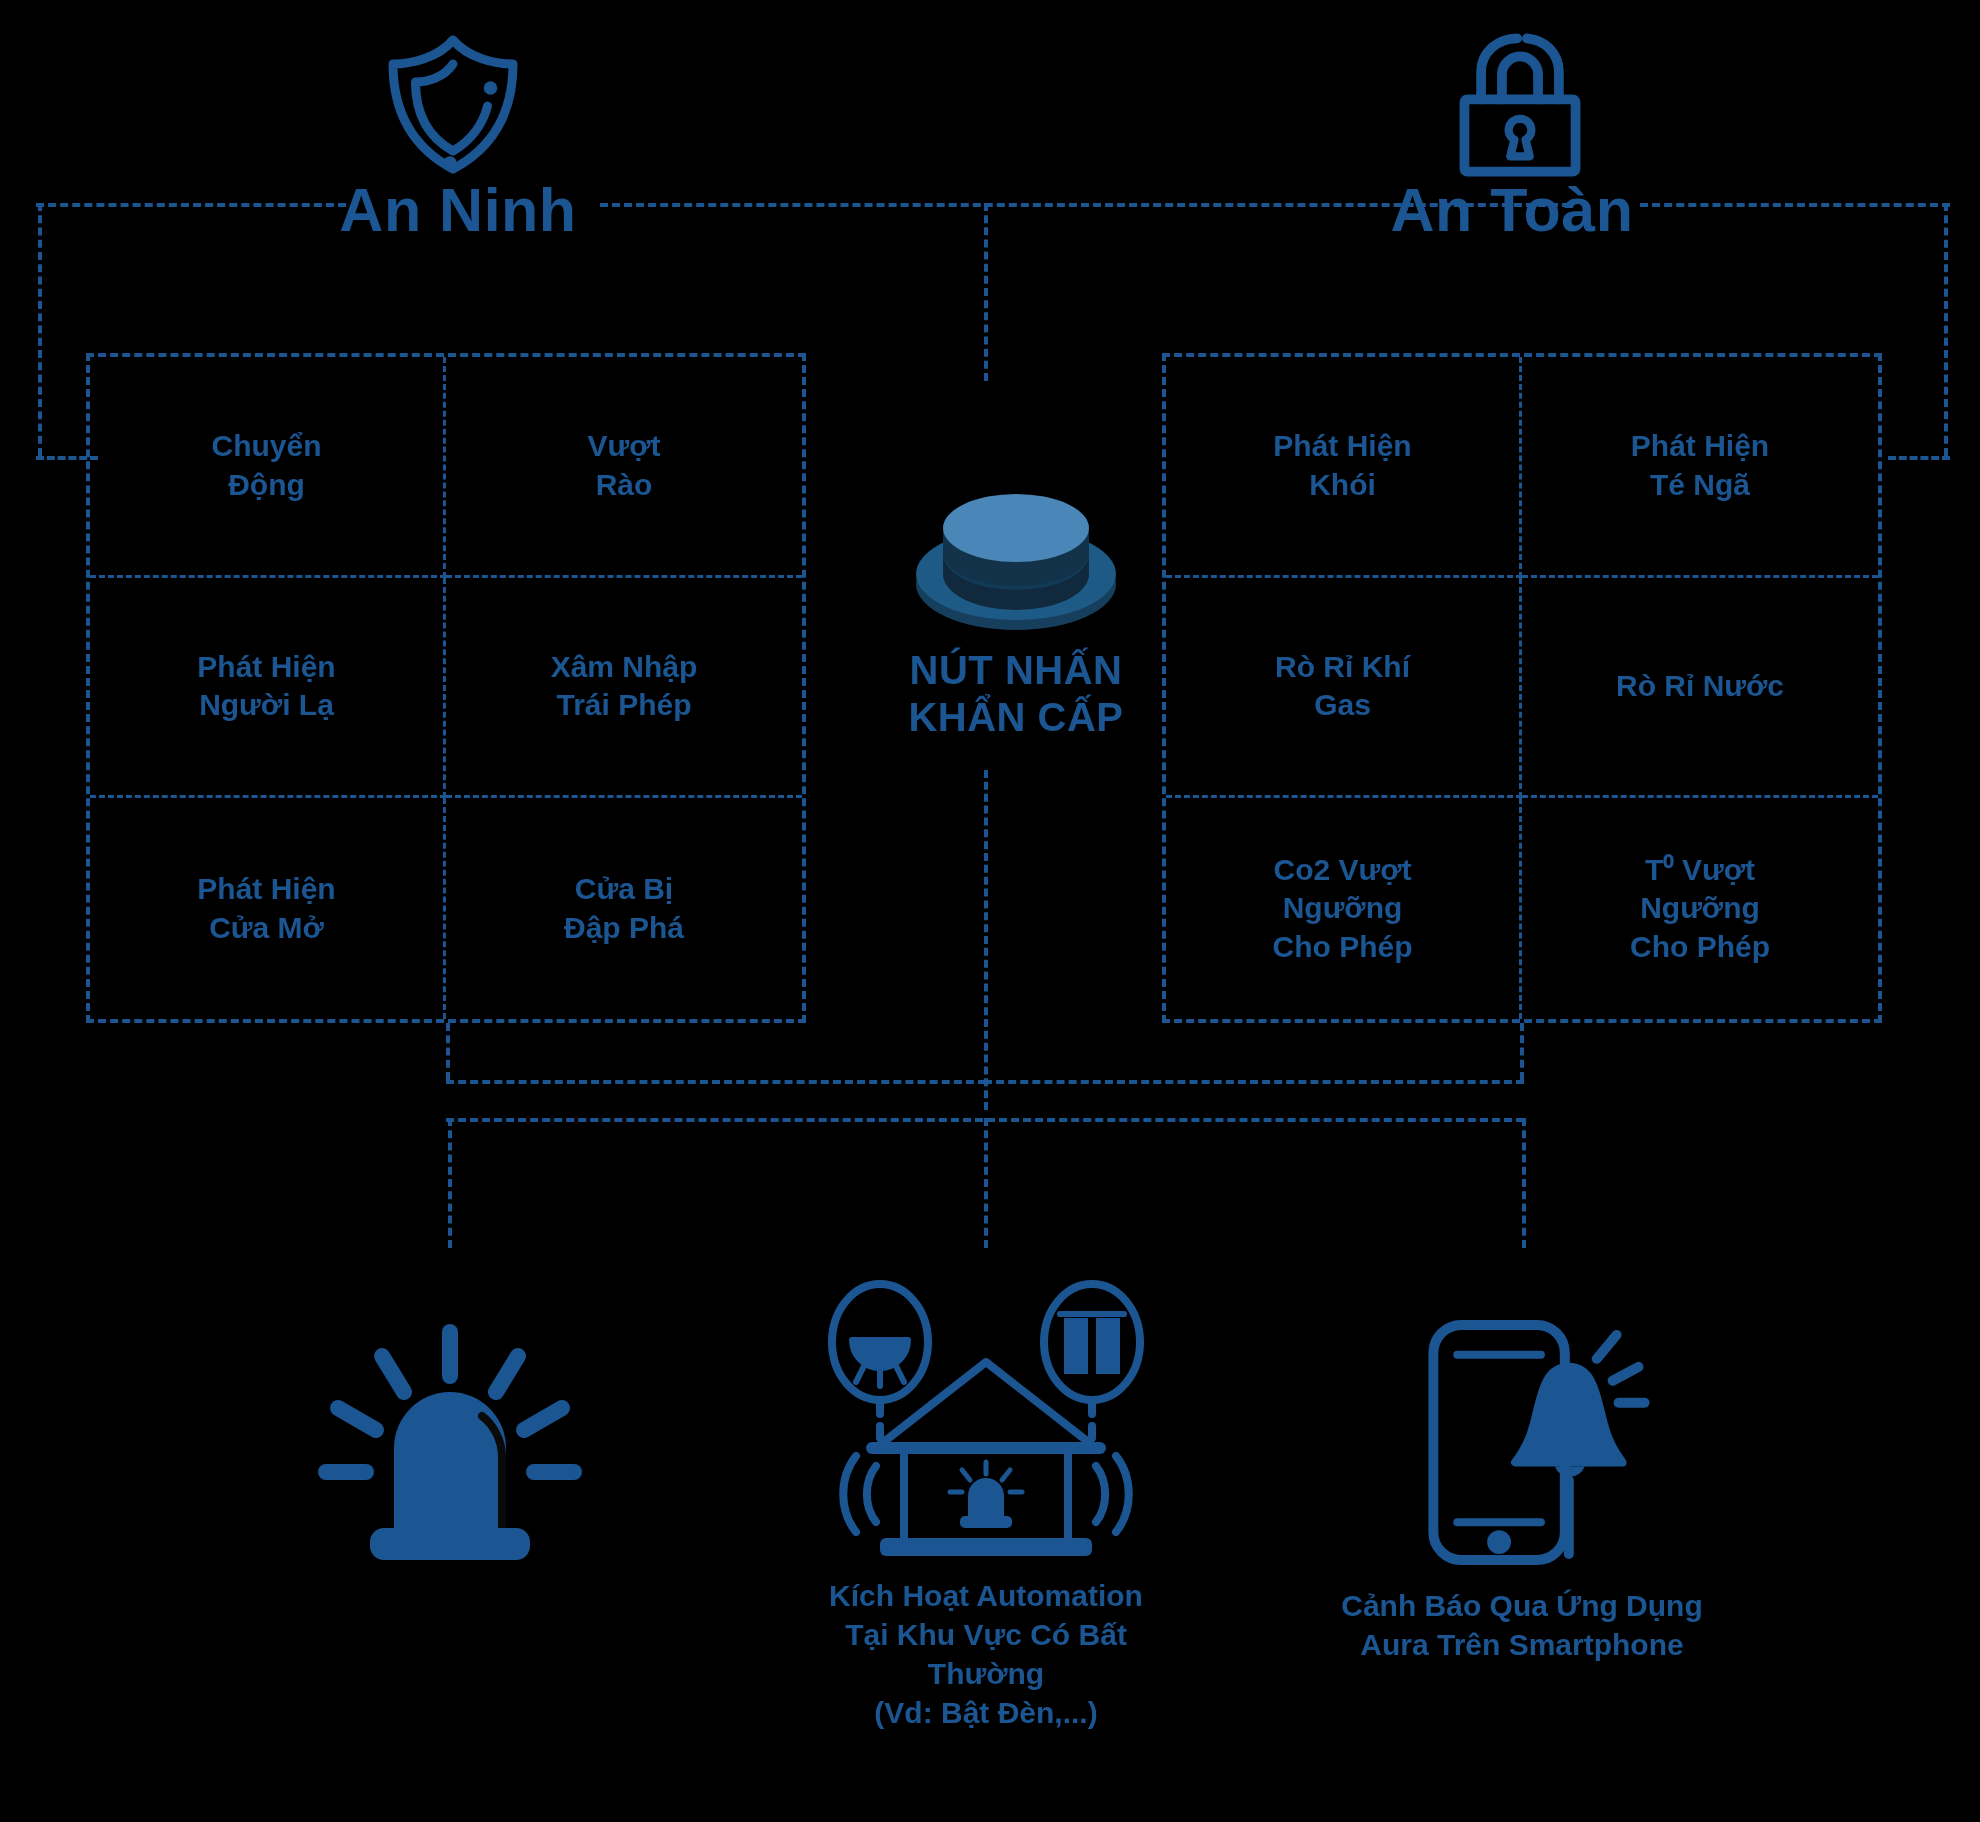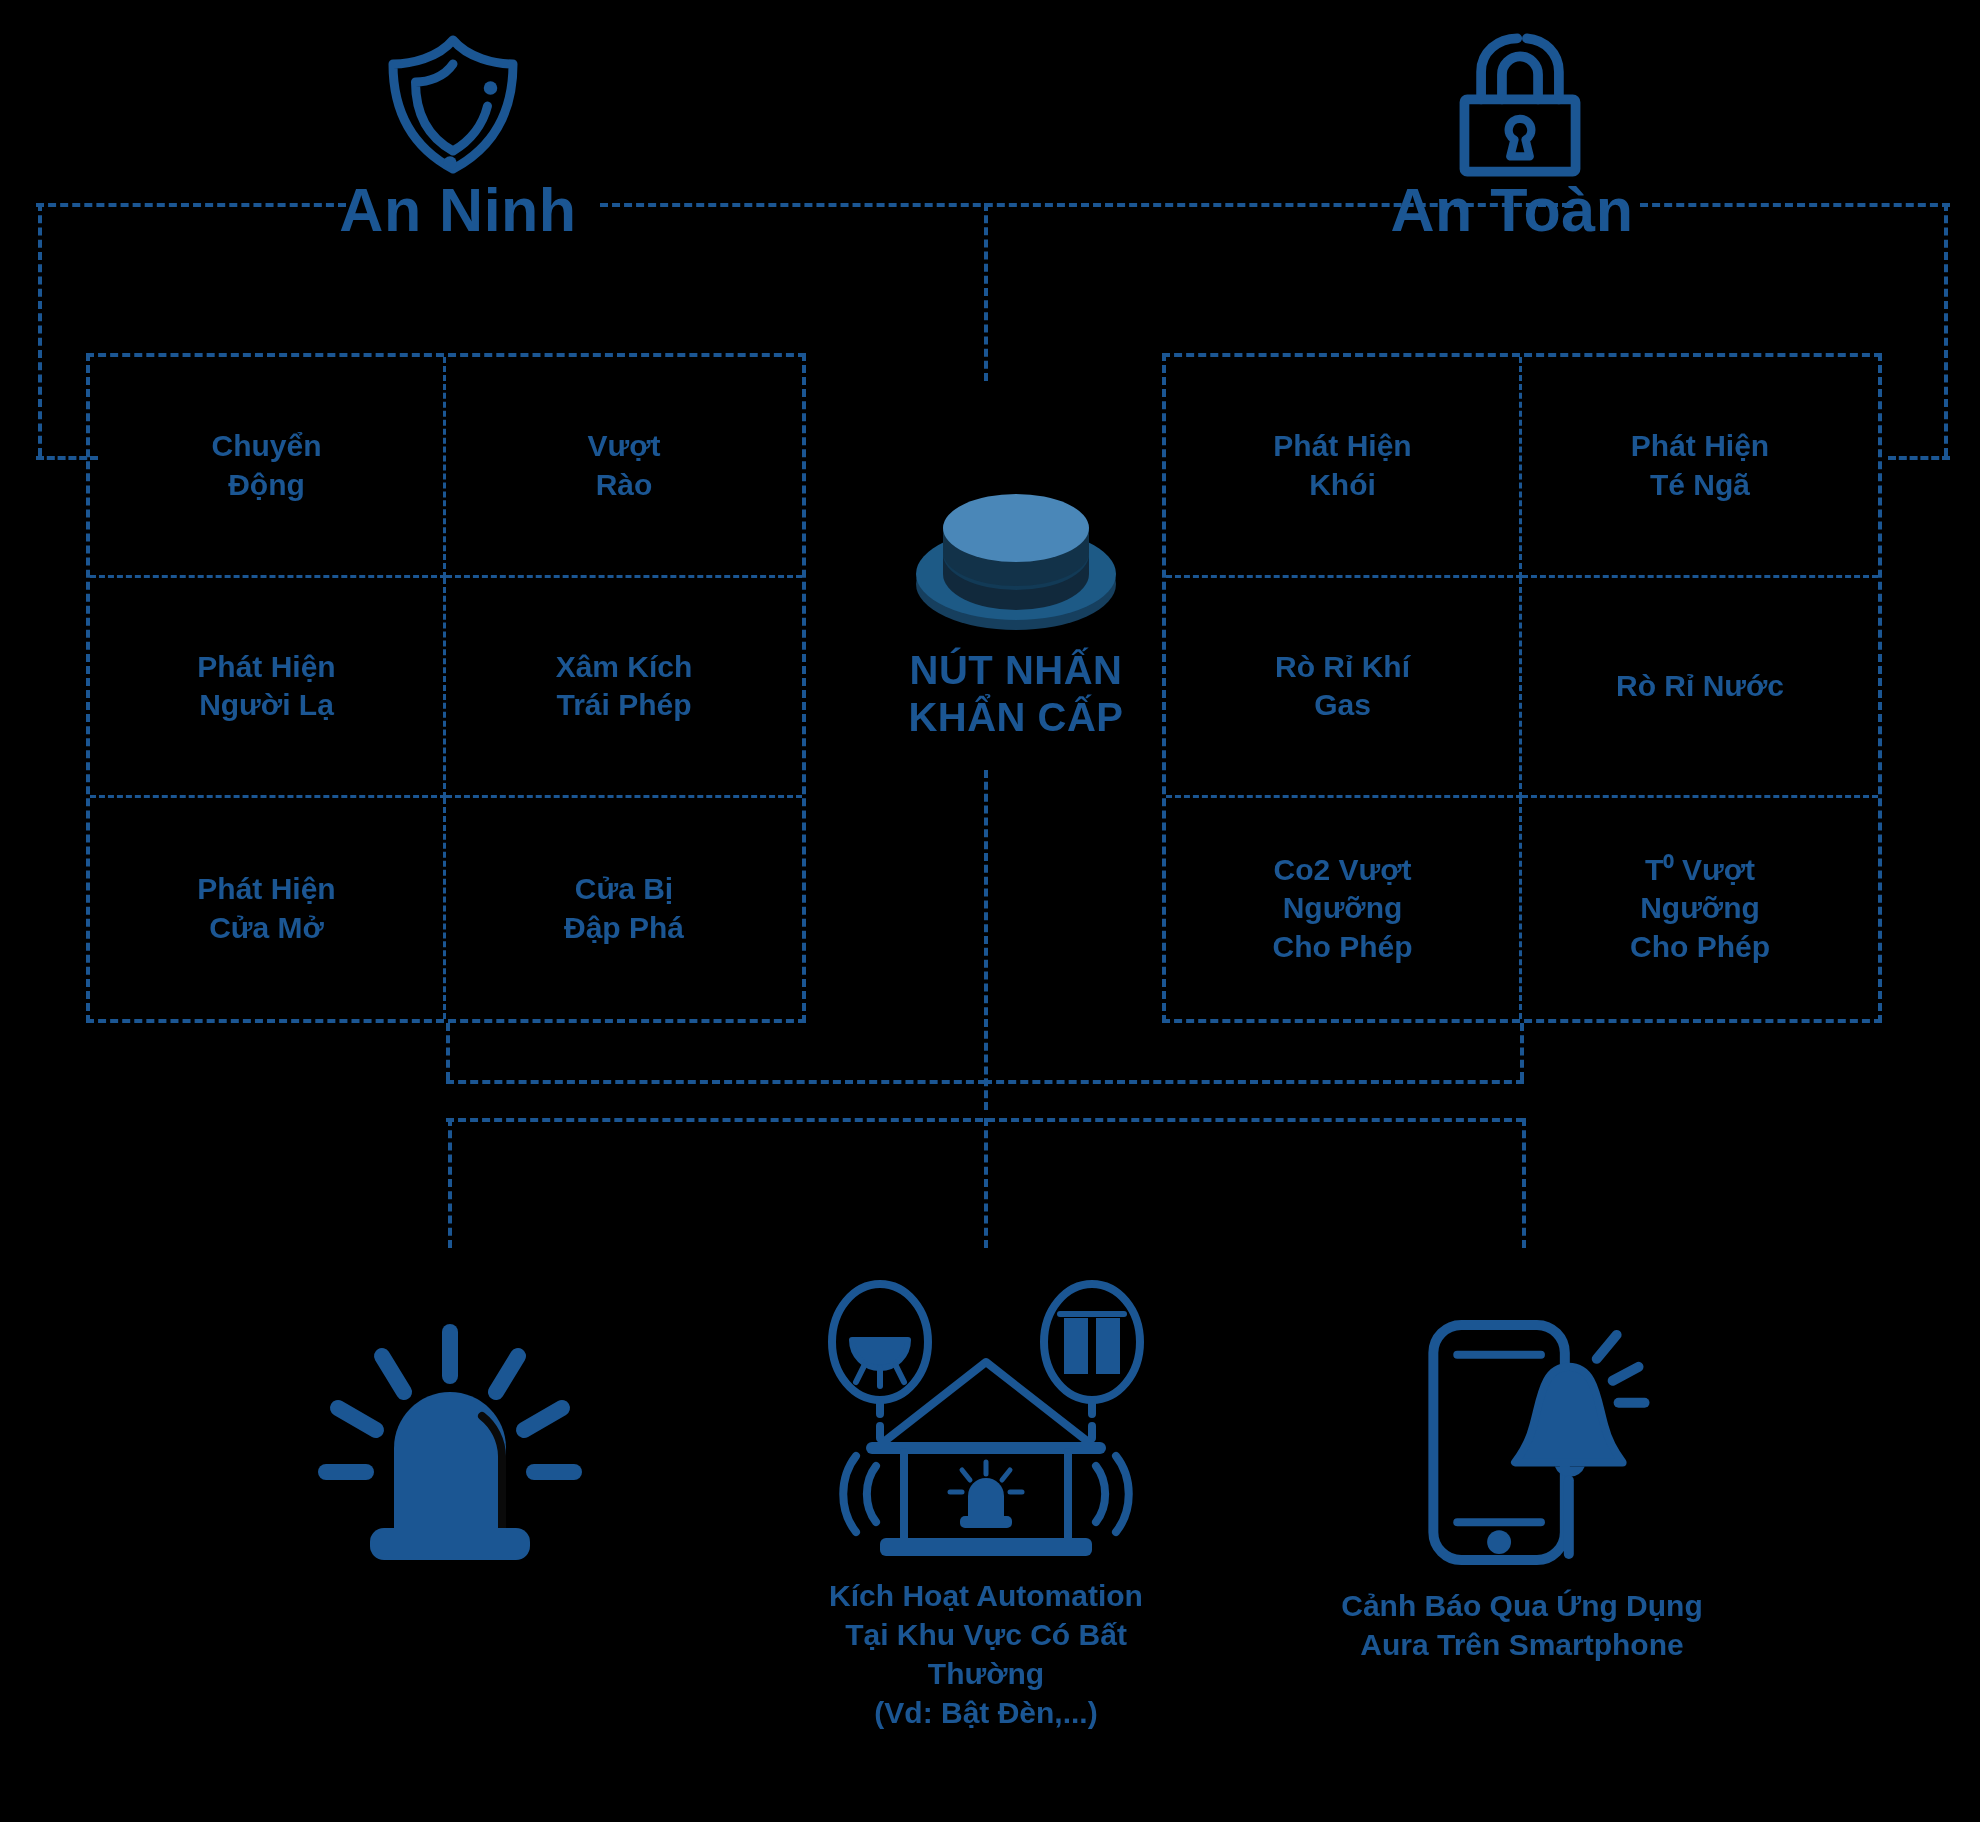--- a/index.html
+++ b/index.html
@@ -149,21 +149,21 @@
   <div class="vline" style="left:1944px; top:203px; height:253px;"></div>
   <div class="hline" style="left:1888px; top:456px; width:62px;"></div>
 
   <div class="panel" style="left:86px; top:353px; width:720px; height:670px;">
     <div class="cell bline rline">Chuyển
 Động</div>
     <div class="cell bline">Vượt
 Rào</div>
     <div class="cell bline rline">Phát Hiện
 Người Lạ</div>
-    <div class="cell bline">Xâm Kích
+    <div class="cell bline">Xâm Nhập
 Trái Phép</div>
     <div class="cell rline">Phát Hiện
 Cửa Mở</div>
     <div class="cell">Cửa Bị
 Đập Phá</div>
   </div>
 
   <div class="panel" style="left:1162px; top:353px; width:720px; height:670px;">
     <div class="cell bline rline">Phát Hiện
 Khói</div>

